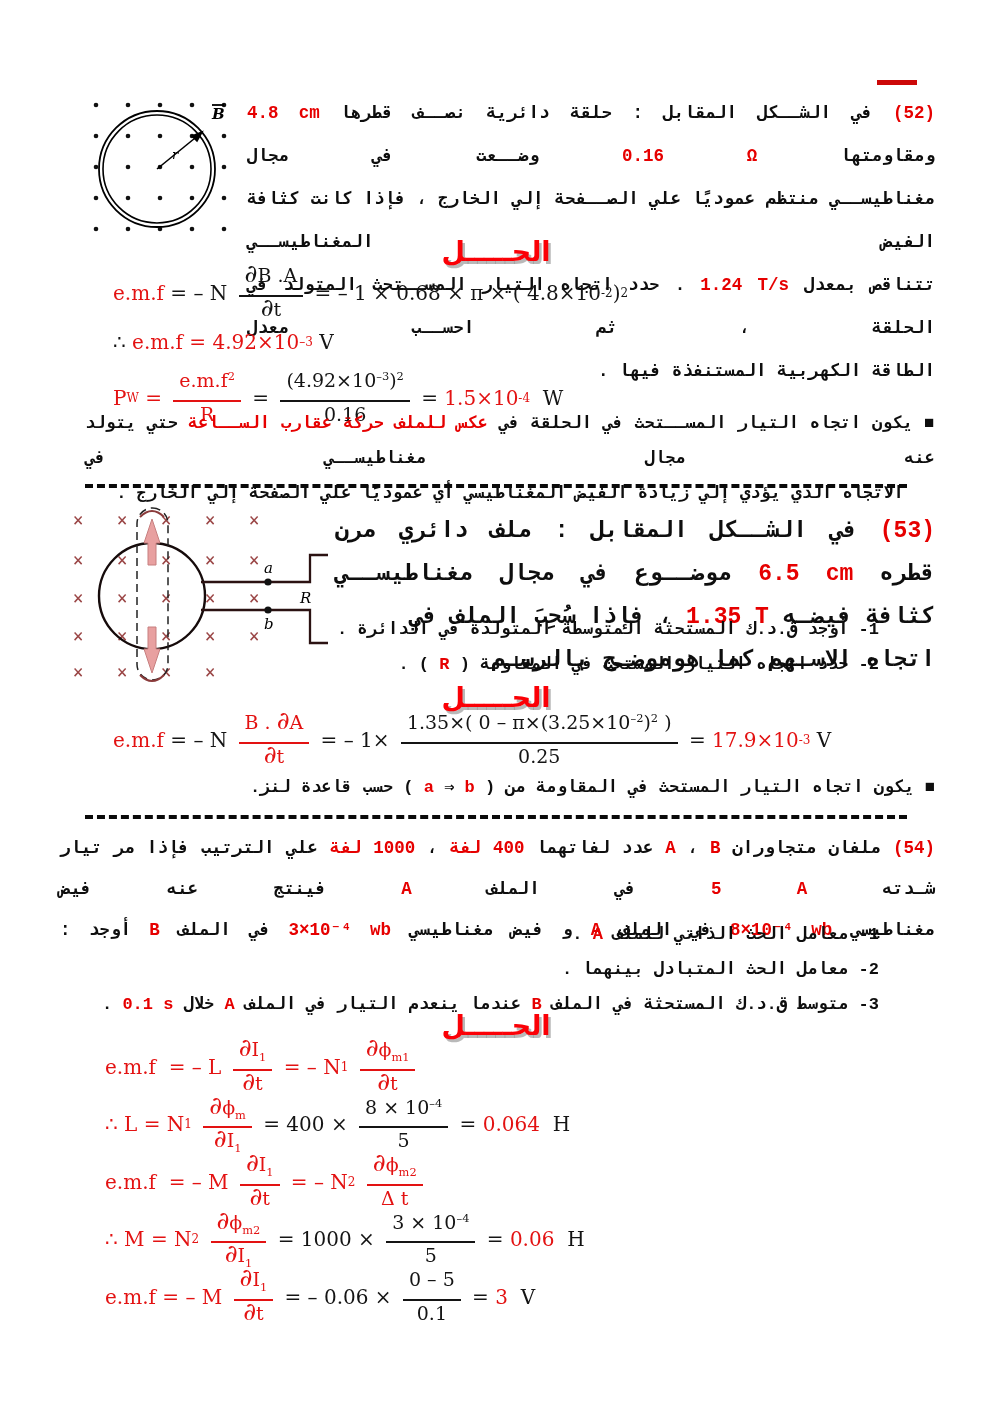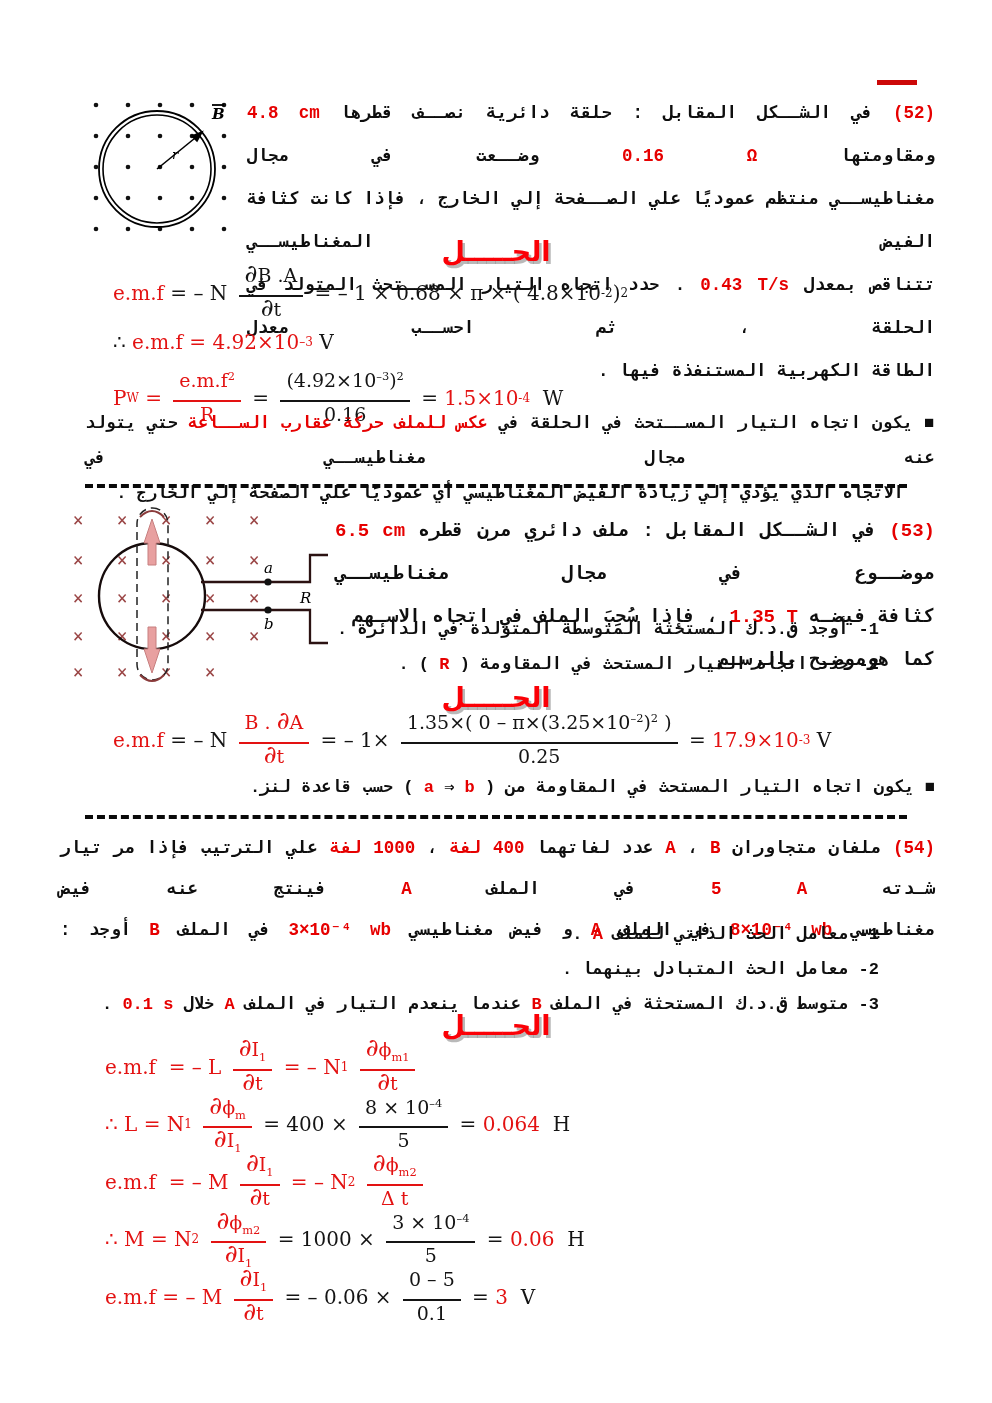--- a/index.html
+++ b/index.html
@@ -10,21 +10,21 @@
   .red{color:#e60000;}
   .tline{text-align:justify;text-align-last:justify;}
   .last-right .tline:last-child{text-align:right;text-align-last:right;}
   .last-center .tline:last-child{text-align:center;text-align-last:center;}
   .items .tline{text-align:right;text-align-last:right;padding-right:56px;}
   .ltr-island{direction:ltr;unicode-bidi:isolate;}
 
   
   .q52text{position:absolute;top:92px;right:57px;width:688px;font-size:17.5px;line-height:43px;}
   .note52{position:absolute;top:406px;right:57px;left:85px;font-size:17px;line-height:35px;}
-  .q53text{position:absolute;top:510px;right:57px;width:600px;font-size:19px;line-height:43px;}
+  .q53text{position:absolute;top:510px;right:57px;width:600px;font-size:23px;line-height:43px;}
   .items53{position:absolute;top:612px;right:57px;left:330px;font-size:17px;line-height:35px;}
   .q54text{position:absolute;top:828px;right:57px;left:60px;font-size:17.5px;line-height:41px;}
   .items54{position:absolute;top:905px;right:57px;left:60px;font-size:17px;line-height:35px;margin-top:12px;}
 
   
   .sol{position:absolute;left:0;right:0;text-align:center;color:#fb0006;
        font-family:"DejaVu Sans",sans-serif;font-weight:700;font-size:27px;
        text-shadow:2.5px 3px 0 rgba(100,100,100,.45);}
 
   
@@ -96,21 +96,21 @@
     <text x="88" y="64" font-size="13" font-style="italic">r</text>
     <g>
       <text x="128" y="24" font-size="15" font-style="italic" font-weight="bold">B</text>
       <line x1="128" y1="10" x2="140" y2="10" stroke="#000" stroke-width="1.8"></line>
     </g>
   </svg>
 
   <div class="ar q52text last-right">
       <div class="tline"><span class="red">(52) </span><span>في الشــكل المقابل : حلقة دائرية نصــف قطرها </span><span dir="ltr" class="red ltr-island">4.8 cm</span><span> ومقاومتها </span><span dir="ltr" class="red ltr-island">0.16 Ω</span><span> وضــعت في مجال</span></div>
       <div class="tline"><span>مغناطيســي منتظم عموديًا علي الصــفحة إلي الخارج ، فإذا كانت كثافة الفيض المغناطيســي</span></div>
-      <div class="tline"><span>تتناقص بمعدل </span><span dir="ltr" class="red ltr-island">0.43 T/s</span><span> . حدد اتجاه التيار المســتحث المتولد في الحلقة ، ثم احســب معدل</span></div>
+      <div class="tline"><span>تتناقص بمعدل </span><span dir="ltr" class="red ltr-island">1.24 T/s</span><span> . حدد اتجاه التيار المســتحث المتولد في الحلقة ، ثم احســب معدل</span></div>
       <div class="tline"><span>الطاقة الكهربية المستنفذة فيها .</span></div>
     </div>
 
   <div class="sol" style="top:236px;">الحـــــل</div>
 
   <div class="eqblock" style="top:262px;left:113px;">
     <div class="eqline" style="min-height:62px;"><span class="red">e.m.f</span><span> = – N </span><span class="fr"><span class="n"><span class="hd">∂</span><span>B .A</span></span><span class="d"><span class="hd">∂</span><span>t</span></span></span><span> = – 1 × 0.68 × π × ( 4.8×10</span><sup>-2</sup><span>)</span><sup>2</sup></div>
     <div class="eqline" style="min-height:36px;"><span>∴ </span><span class="red">e.m.f = 4.92×10</span><sup class="red">–3</sup><span> V</span></div>
     <div class="eqline" style="min-height:64px;margin-top:6px;"><span class="red">P</span><sub class="red">W</sub><span class="red"> = </span><span class="fr c-r"><span class="n"><span class="red">e.m.f</span><sup class="red">2</sup></span><span class="d"><span class="red">R</span></span></span><span> = </span><span class="fr"><span class="n"><span>(4.92×10</span><sup>–3</sup><span>)</span><sup>2</sup></span><span class="d"><span>0.16</span></span></span><span> = </span><span class="red">1.5×10</span><sup class="red">-4</sup><span>  W</span></div>
   </div>

